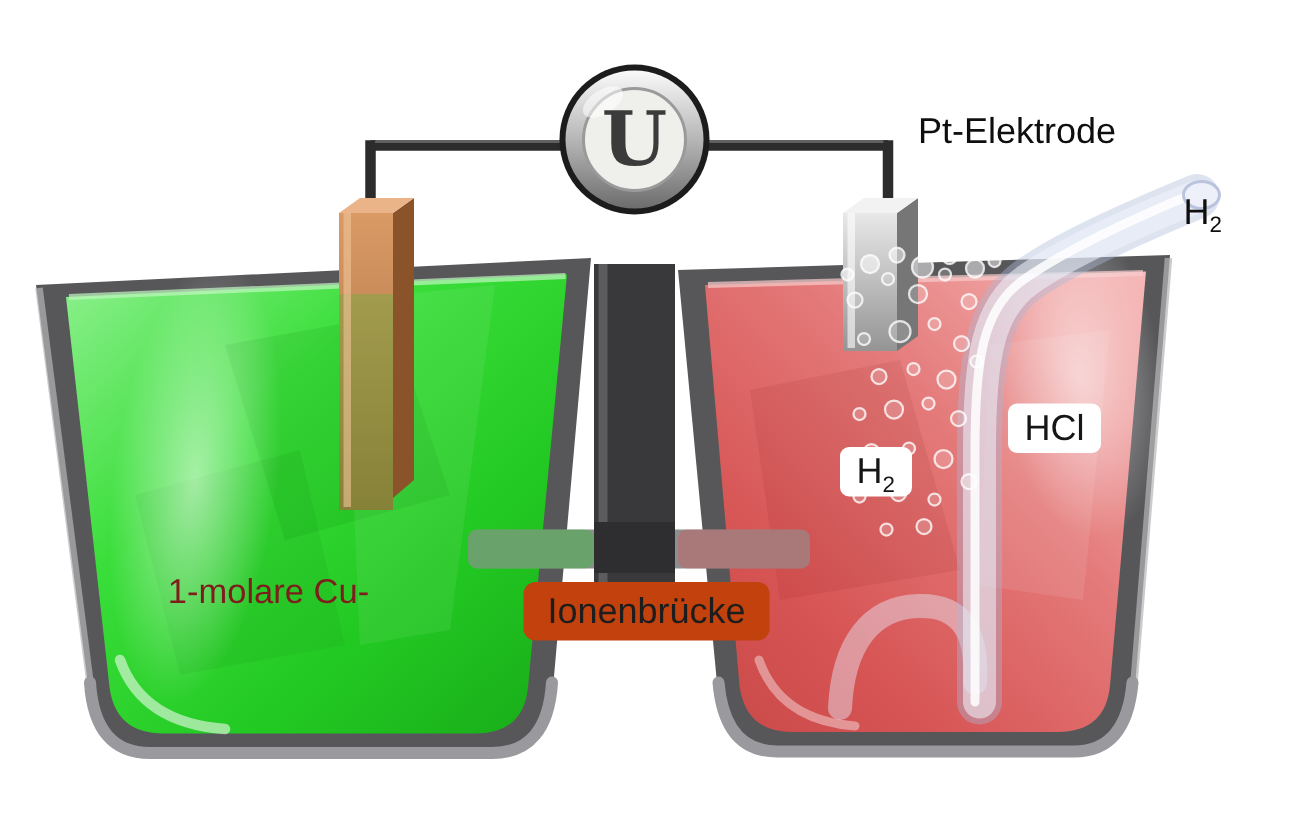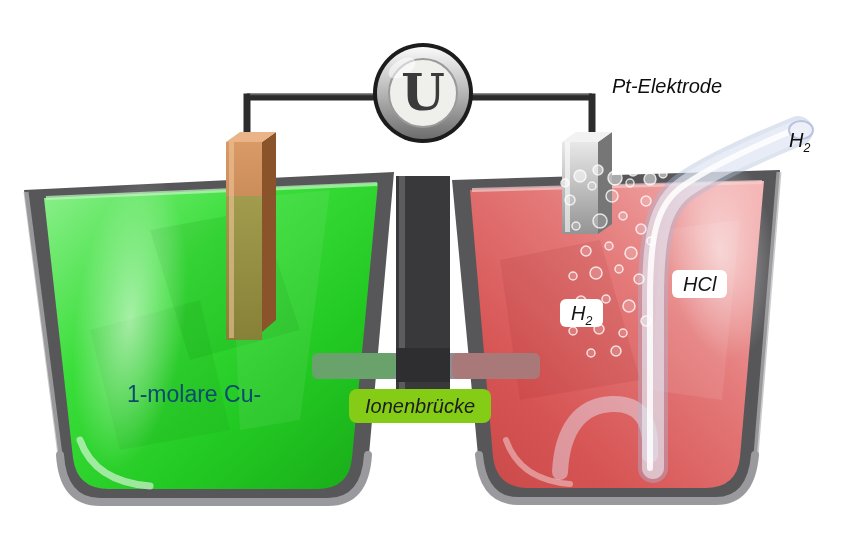--- a/index.html
+++ b/index.html
@@ -1,32 +1,32 @@
 <!DOCTYPE html>
 <html><head>
 <meta charset="utf-8">
 <style>
   html,body{margin:0;padding:0;background:#ffffff;}
   .stage{
     position:relative;width:868px;height:546px;background:#ffffff;overflow:hidden;
     font-family:"Liberation Sans",sans-serif;
   }
   .stage svg{position:absolute;left:0;top:0;}
-  .lbl{position:absolute;color:#0e0e0e;font-size:20px;white-space:nowrap;line-height:1.2;font-style:italic;}
+  .lbl{position:absolute;color:#0e0e0e;font-size:24px;white-space:nowrap;line-height:1.2;}
   .pill{background:#ffffff;border-radius:6px;padding:3px 11px;color:#161616;}
-  .pill-big{background:#84cc16;border-radius:8px;padding:6px 16px;color:#1d1d1d;}
+  .pill-big{background:#c2410c;border-radius:8px;padding:6px 16px;color:#1d1d1d;}
   sub{font-size:0.62em;}
   .voltlabel{
     position:absolute;left:373px;top:64px;width:100px;height:58px;line-height:58px;
     text-align:center;font-family:"DejaVu Serif",serif;font-weight:bold;
     font-size:50px;color:#3b3b3b;
   }
   .solution-label{
-    position:absolute;left:84px;top:377px;width:220px;text-align:center;
-    color:#0c4a6e;font-size:23px;line-height:35px;
+    position:absolute;left:69px;top:377px;width:220px;text-align:center;
+    color:#7f1d1d;font-size:23px;line-height:35px;
   }
 </style>
 </head>
 <body>
 
 <div class="stage">
 
 <svg width="868" height="546" viewBox="0 0 868 546">
   <defs>
     <linearGradient id="greenGrad" x1="0" y1="0" x2="1" y2="1">

